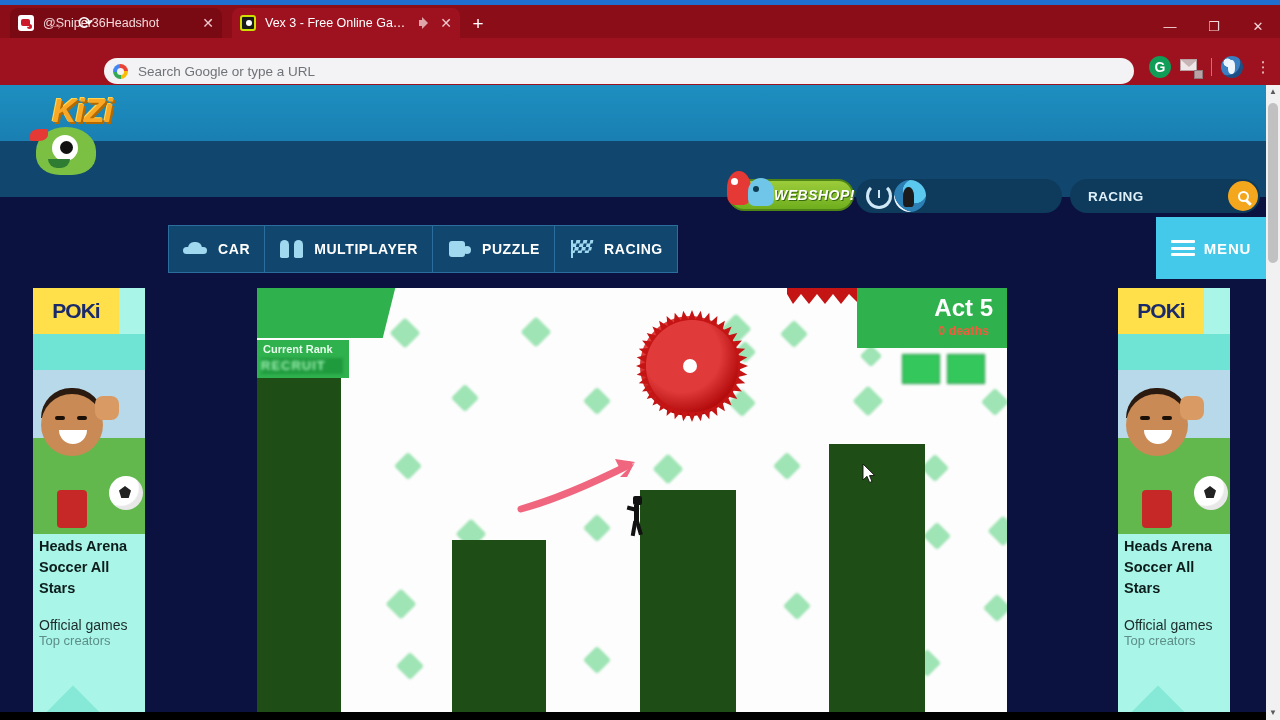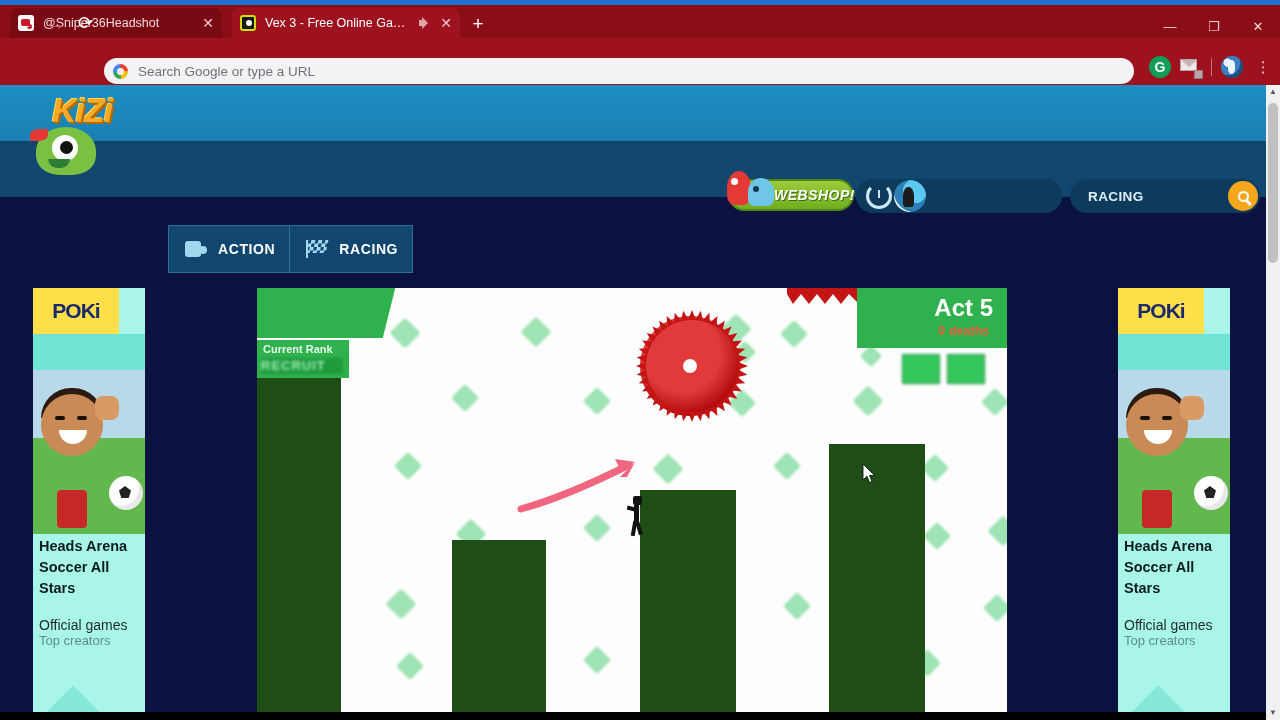--- a/index.html
+++ b/index.html
@@ -367,29 +367,45 @@
 
     <div id="searchbar">
       <span id="search-label">RACING</span>
       <span id="search-btn">
         <span class="mag"></span>
       </span>
     </div>
 
     <div id="catnav">
       <div class="cat">
+        <span class="cicon ic-car"></span>
+        <span class="clabel">CAR</span>
+      </div>
+      <div class="cat">
+        <span class="cicon ic-mp"></span>
+        <span class="clabel">MULTIPLAYER</span>
+      </div>
+      <div class="cat">
         <span class="cicon ic-puzzle"></span>
-        <span class="clabel">ACTION</span>
+        <span class="clabel">PUZZLE</span>
       </div>
       <div class="cat">
         <span class="cicon ic-racing"></span>
         <span class="clabel">RACING</span>
       </div>
     </div>
 
+    <div id="menu-btn">
+      <span class="bars">
+          <i></i>
+          <i></i>
+          <i></i>
+        </span>
+      <span class="mlabel">MENU</span>
+    </div>
 
     <div class="adcol" id="ad-left">
       <div class="poki">
         <span class="ptxt">POKi</span>
       </div>
       <div class="adart">
         <span class="hair"></span>
           <span class="face"></span>
         <span class="eye1"></span>
           <span class="eye2"></span>

